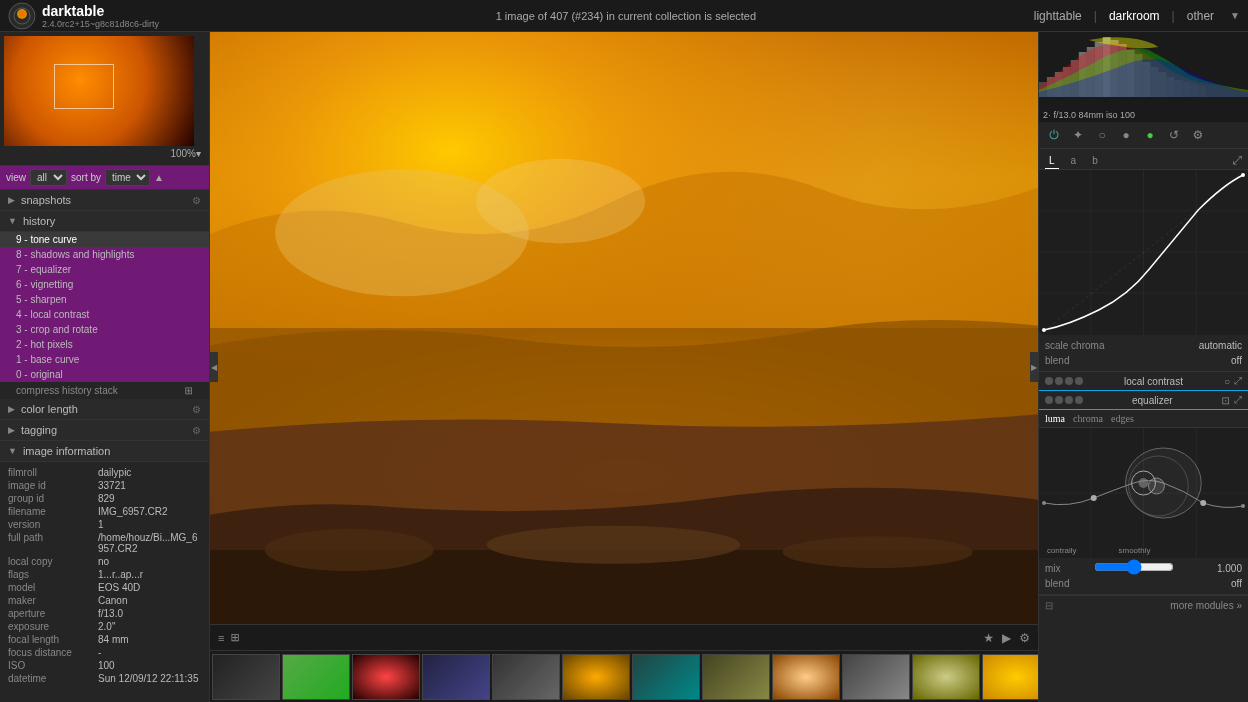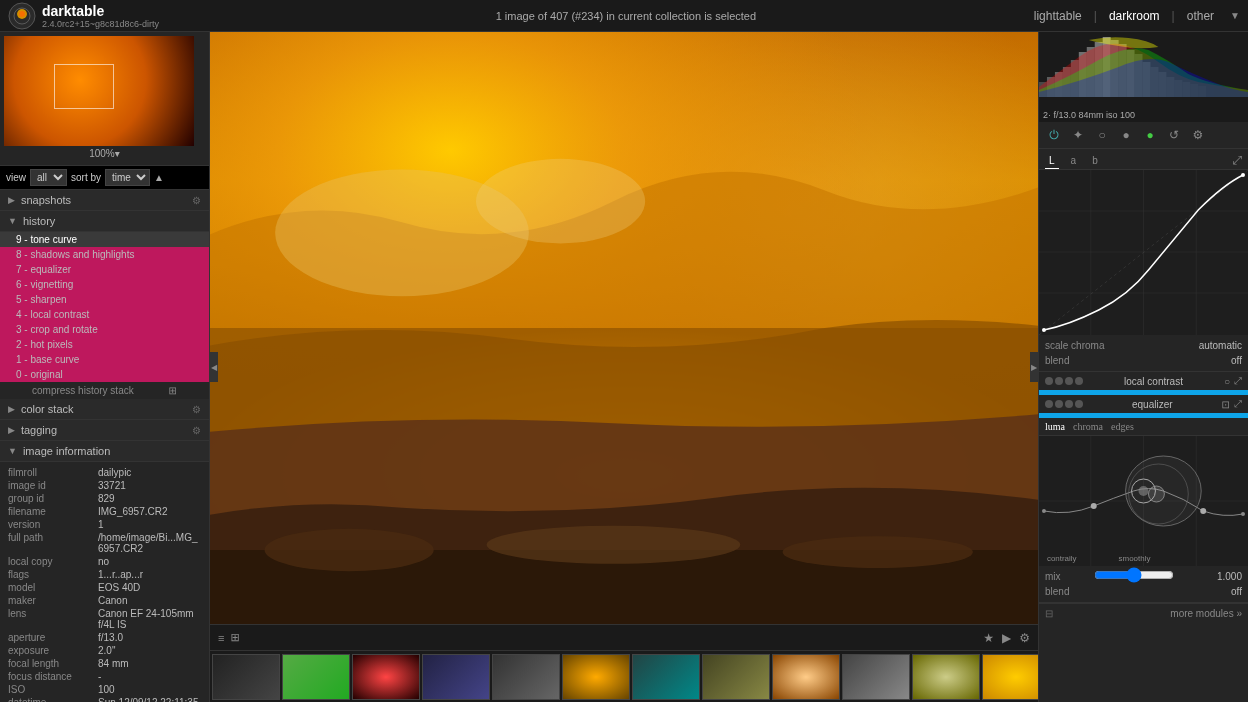--- a/index.html
+++ b/index.html
@@ -103,31 +103,31 @@
       position: absolute;
       top: 28px;
       left: 50px;
       width: 60px;
       height: 45px;
       border: 1px solid rgba(255,255,255,0.6);
     }
     .zoom-level {
       font-size: 10px;
       color: #aaa;
-      text-align: center;
+      text-align: right;
       padding: 2px 4px;
     }
 
     
     .view-sort-bar {
       display: flex;
       align-items: center;
       padding: 3px 6px;
       gap: 4px;
-      background: #000000;
+      background: #701a75;
       border-bottom: 1px solid #333;
       font-size: 10px;
     }
     .view-sort-bar select {
       background: #333;
       color: #ccc;
       border: 1px solid #444;
       font-size: 10px;
       padding: 1px 2px;
     }
@@ -152,34 +152,34 @@
       font-size: 11px;
       color: #bbb;
     }
     .section-gear {
       font-size: 10px;
       color: #666;
     }
 
     
     .history-list {
-      background: #be185d;
+      background: #701a75;
     }
     .history-item {
       padding: 2px 16px;
       font-size: 10px;
       color: #bbb;
       cursor: pointer;
     }
     .history-item.active { background: #3a3a3a; color: #fff; }
     .compress-btn {
       display: flex;
       align-items: center;
       justify-content: space-between;
-      padding: 3px 32px;
+      padding: 3px 16px;
       font-size: 10px;
       color: #888;
       cursor: pointer;
     }
 
     
     .info-table {
       padding: 4px 8px;
       font-size: 10px;
     }
@@ -353,21 +353,21 @@
       font-size: 10px;
     }
     .scale-label { color: #888; }
     .scale-value { color: #bbb; }
 
     
     .module-row {
       display: flex;
       align-items: center;
       padding: 3px 6px;
-      border-bottom: 5px solid #0ea5e9;
+      border-bottom: 1px solid #0ea5e9;
       gap: 4px;
     }
     .module-dots {
       display: flex;
       gap: 2px;
     }
     .module-dot {
       width: 8px;
       height: 8px;
       border-radius: 50%;
@@ -531,21 +531,21 @@
       <div class="history-item">1 - base curve</div>
       <div class="history-item">0 - original</div>
     </div>
     <div class="compress-btn">
       <span>compress history stack</span>
       <span>⊞</span>
     </div>
 
     <div class="section-header">
       <span class="section-arrow">▶</span>
-      <span class="section-title">color stack</span>
+      <span class="section-title">color length</span>
       <span class="section-gear">⚙</span>
     </div>
 
     <div class="section-header">
       <span class="section-arrow">▶</span>
       <span class="section-title">tagging</span>
       <span class="section-gear">⚙</span>
     </div>
 
     <div class="section-header">
@@ -568,41 +568,37 @@
       <div class="info-row">
         <span class="info-label">filename</span>
         <span class="info-value">IMG_6957.CR2</span>
       </div>
       <div class="info-row">
         <span class="info-label">version</span>
         <span class="info-value">1</span>
       </div>
       <div class="info-row">
         <span class="info-label">full path</span>
-        <span class="info-value">/home/image/Bi...MG_6957.CR2</span>
+        <span class="info-value">/home/houz/Bi...MG_6957.CR2</span>
       </div>
       <div class="info-row">
         <span class="info-label">local copy</span>
         <span class="info-value">no</span>
       </div>
       <div class="info-row">
         <span class="info-label">flags</span>
         <span class="info-value">1...r..ap...r</span>
       </div>
       <div class="info-row">
         <span class="info-label">model</span>
         <span class="info-value">EOS 40D</span>
       </div>
       <div class="info-row">
         <span class="info-label">maker</span>
         <span class="info-value">Canon</span>
-      </div>
-      <div class="info-row">
-        <span class="info-label">lens</span>
-        <span class="info-value">Canon EF 24-105mm f/4L IS</span>
       </div>
       <div class="info-row">
         <span class="info-label">aperture</span>
         <span class="info-value">f/13.0</span>
       </div>
       <div class="info-row">
         <span class="info-label">exposure</span>
         <span class="info-value">2.0"</span>
       </div>
       <div class="info-row">

